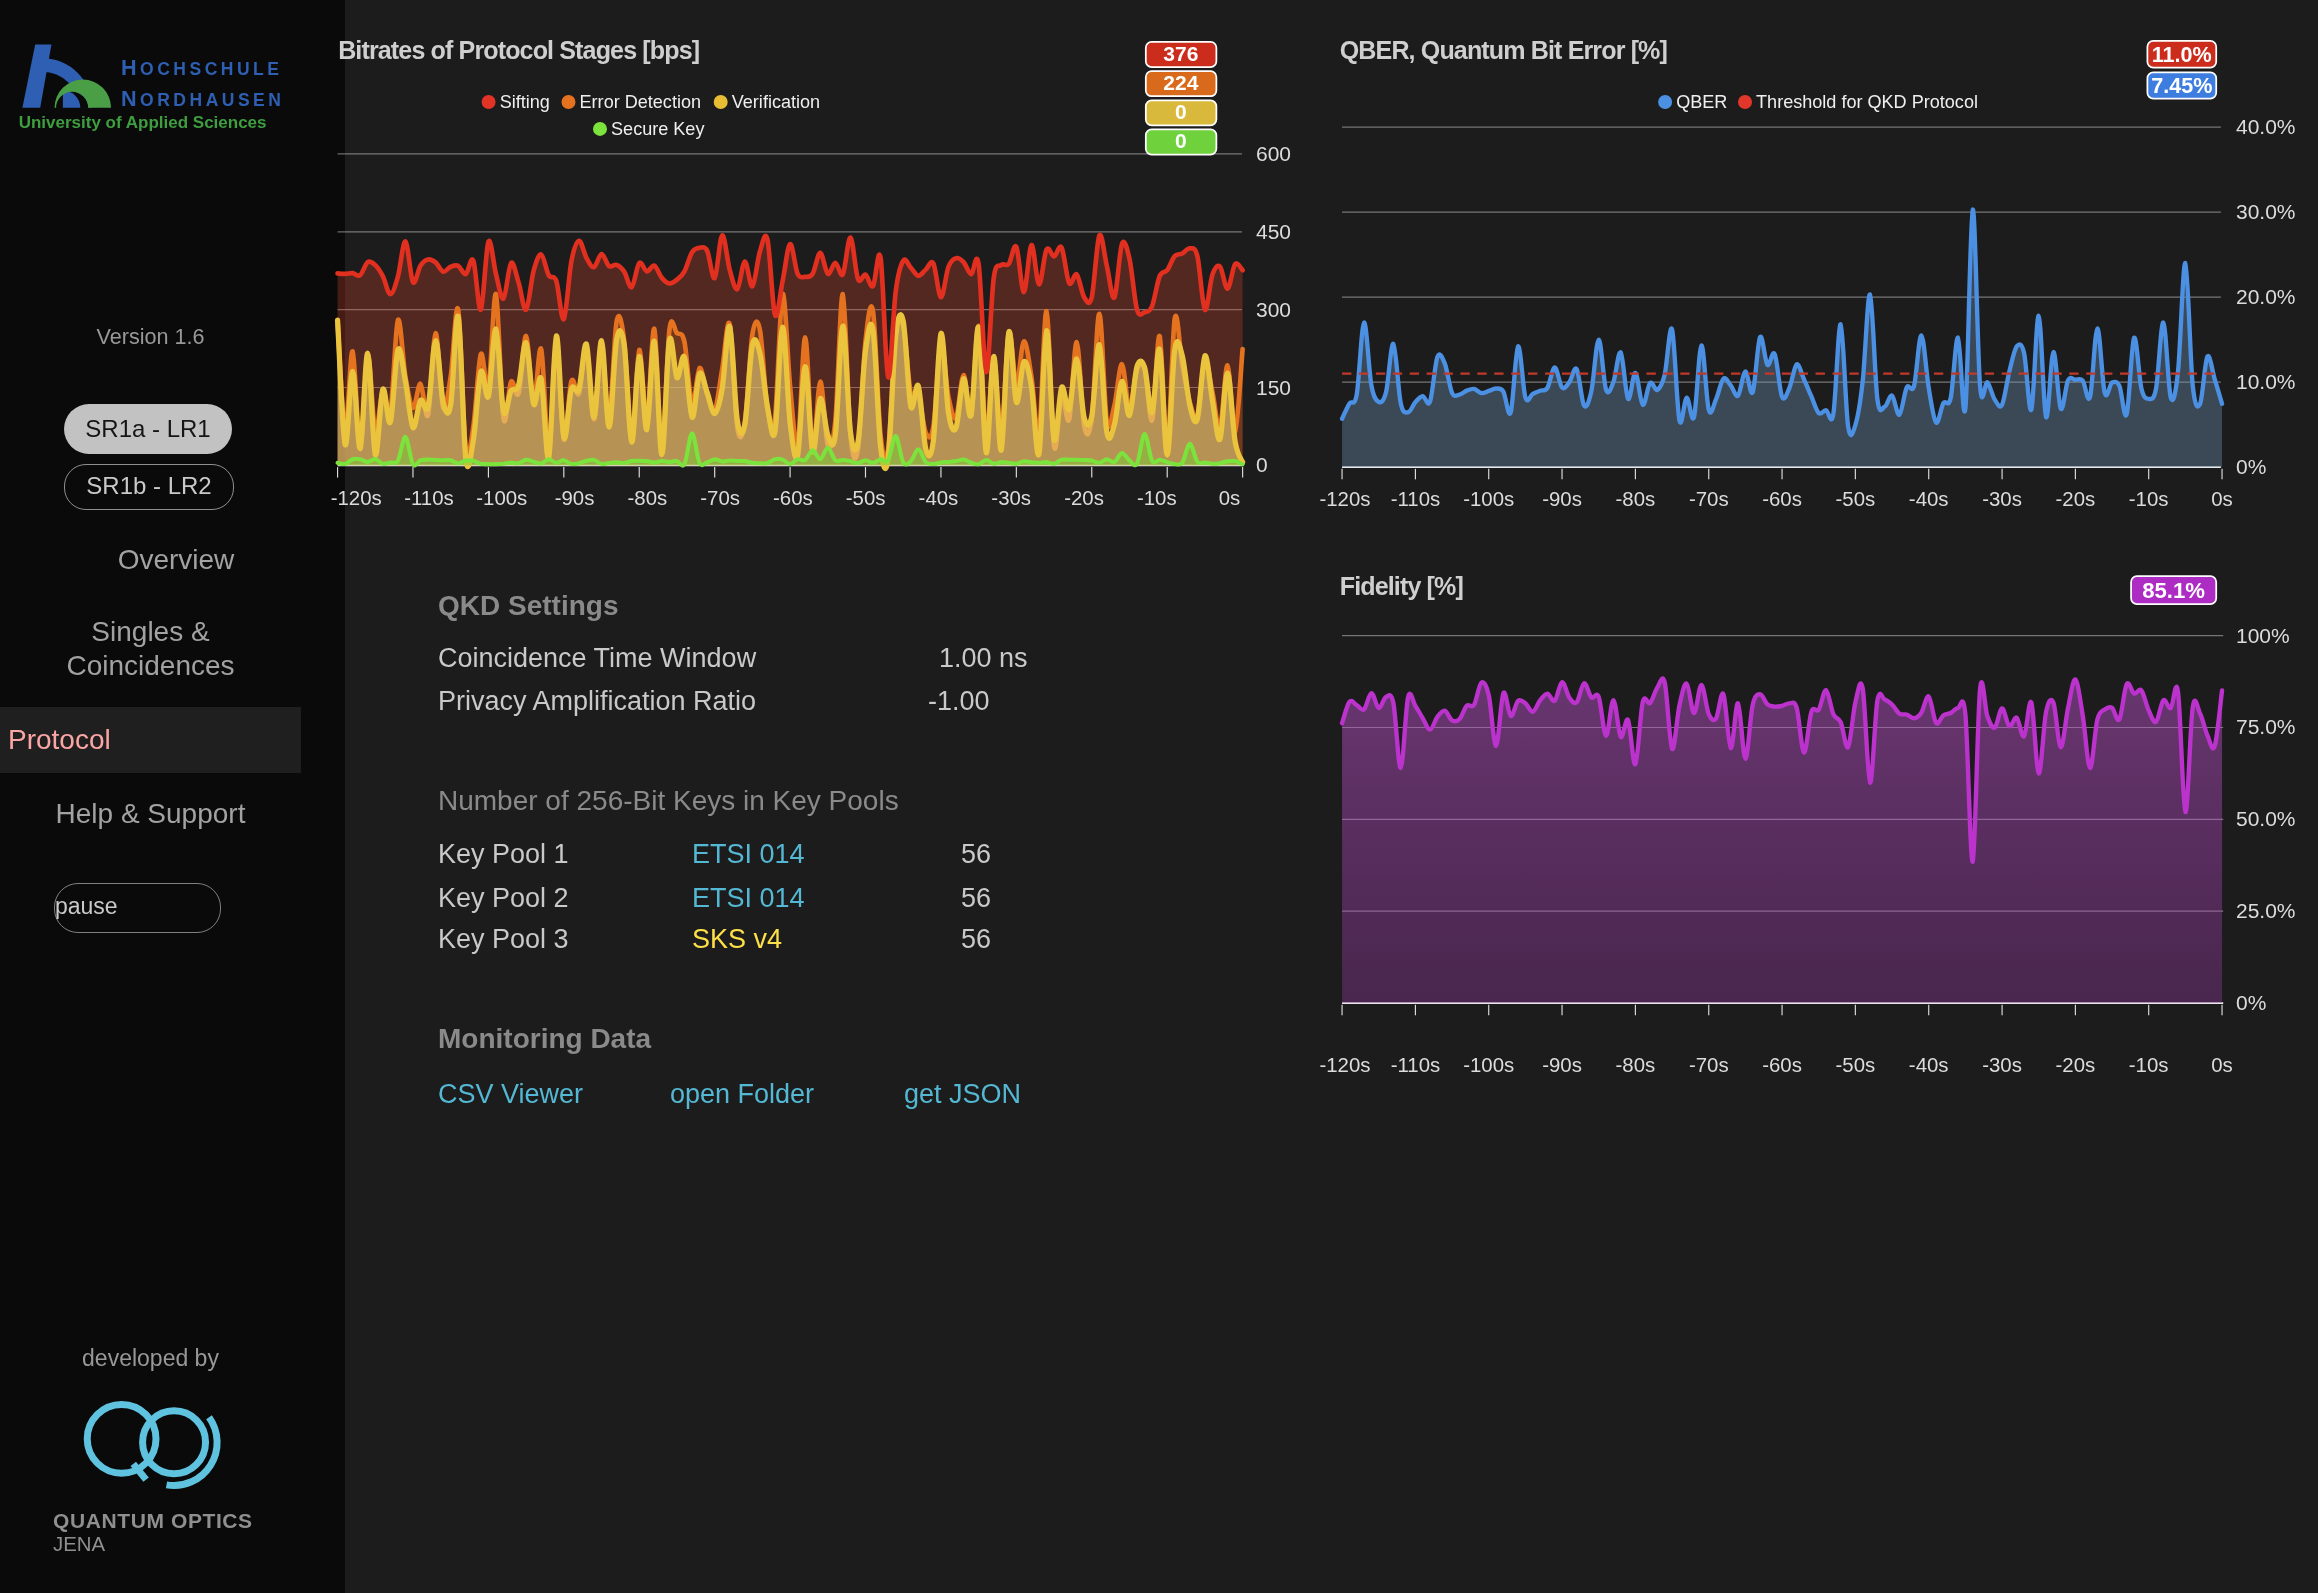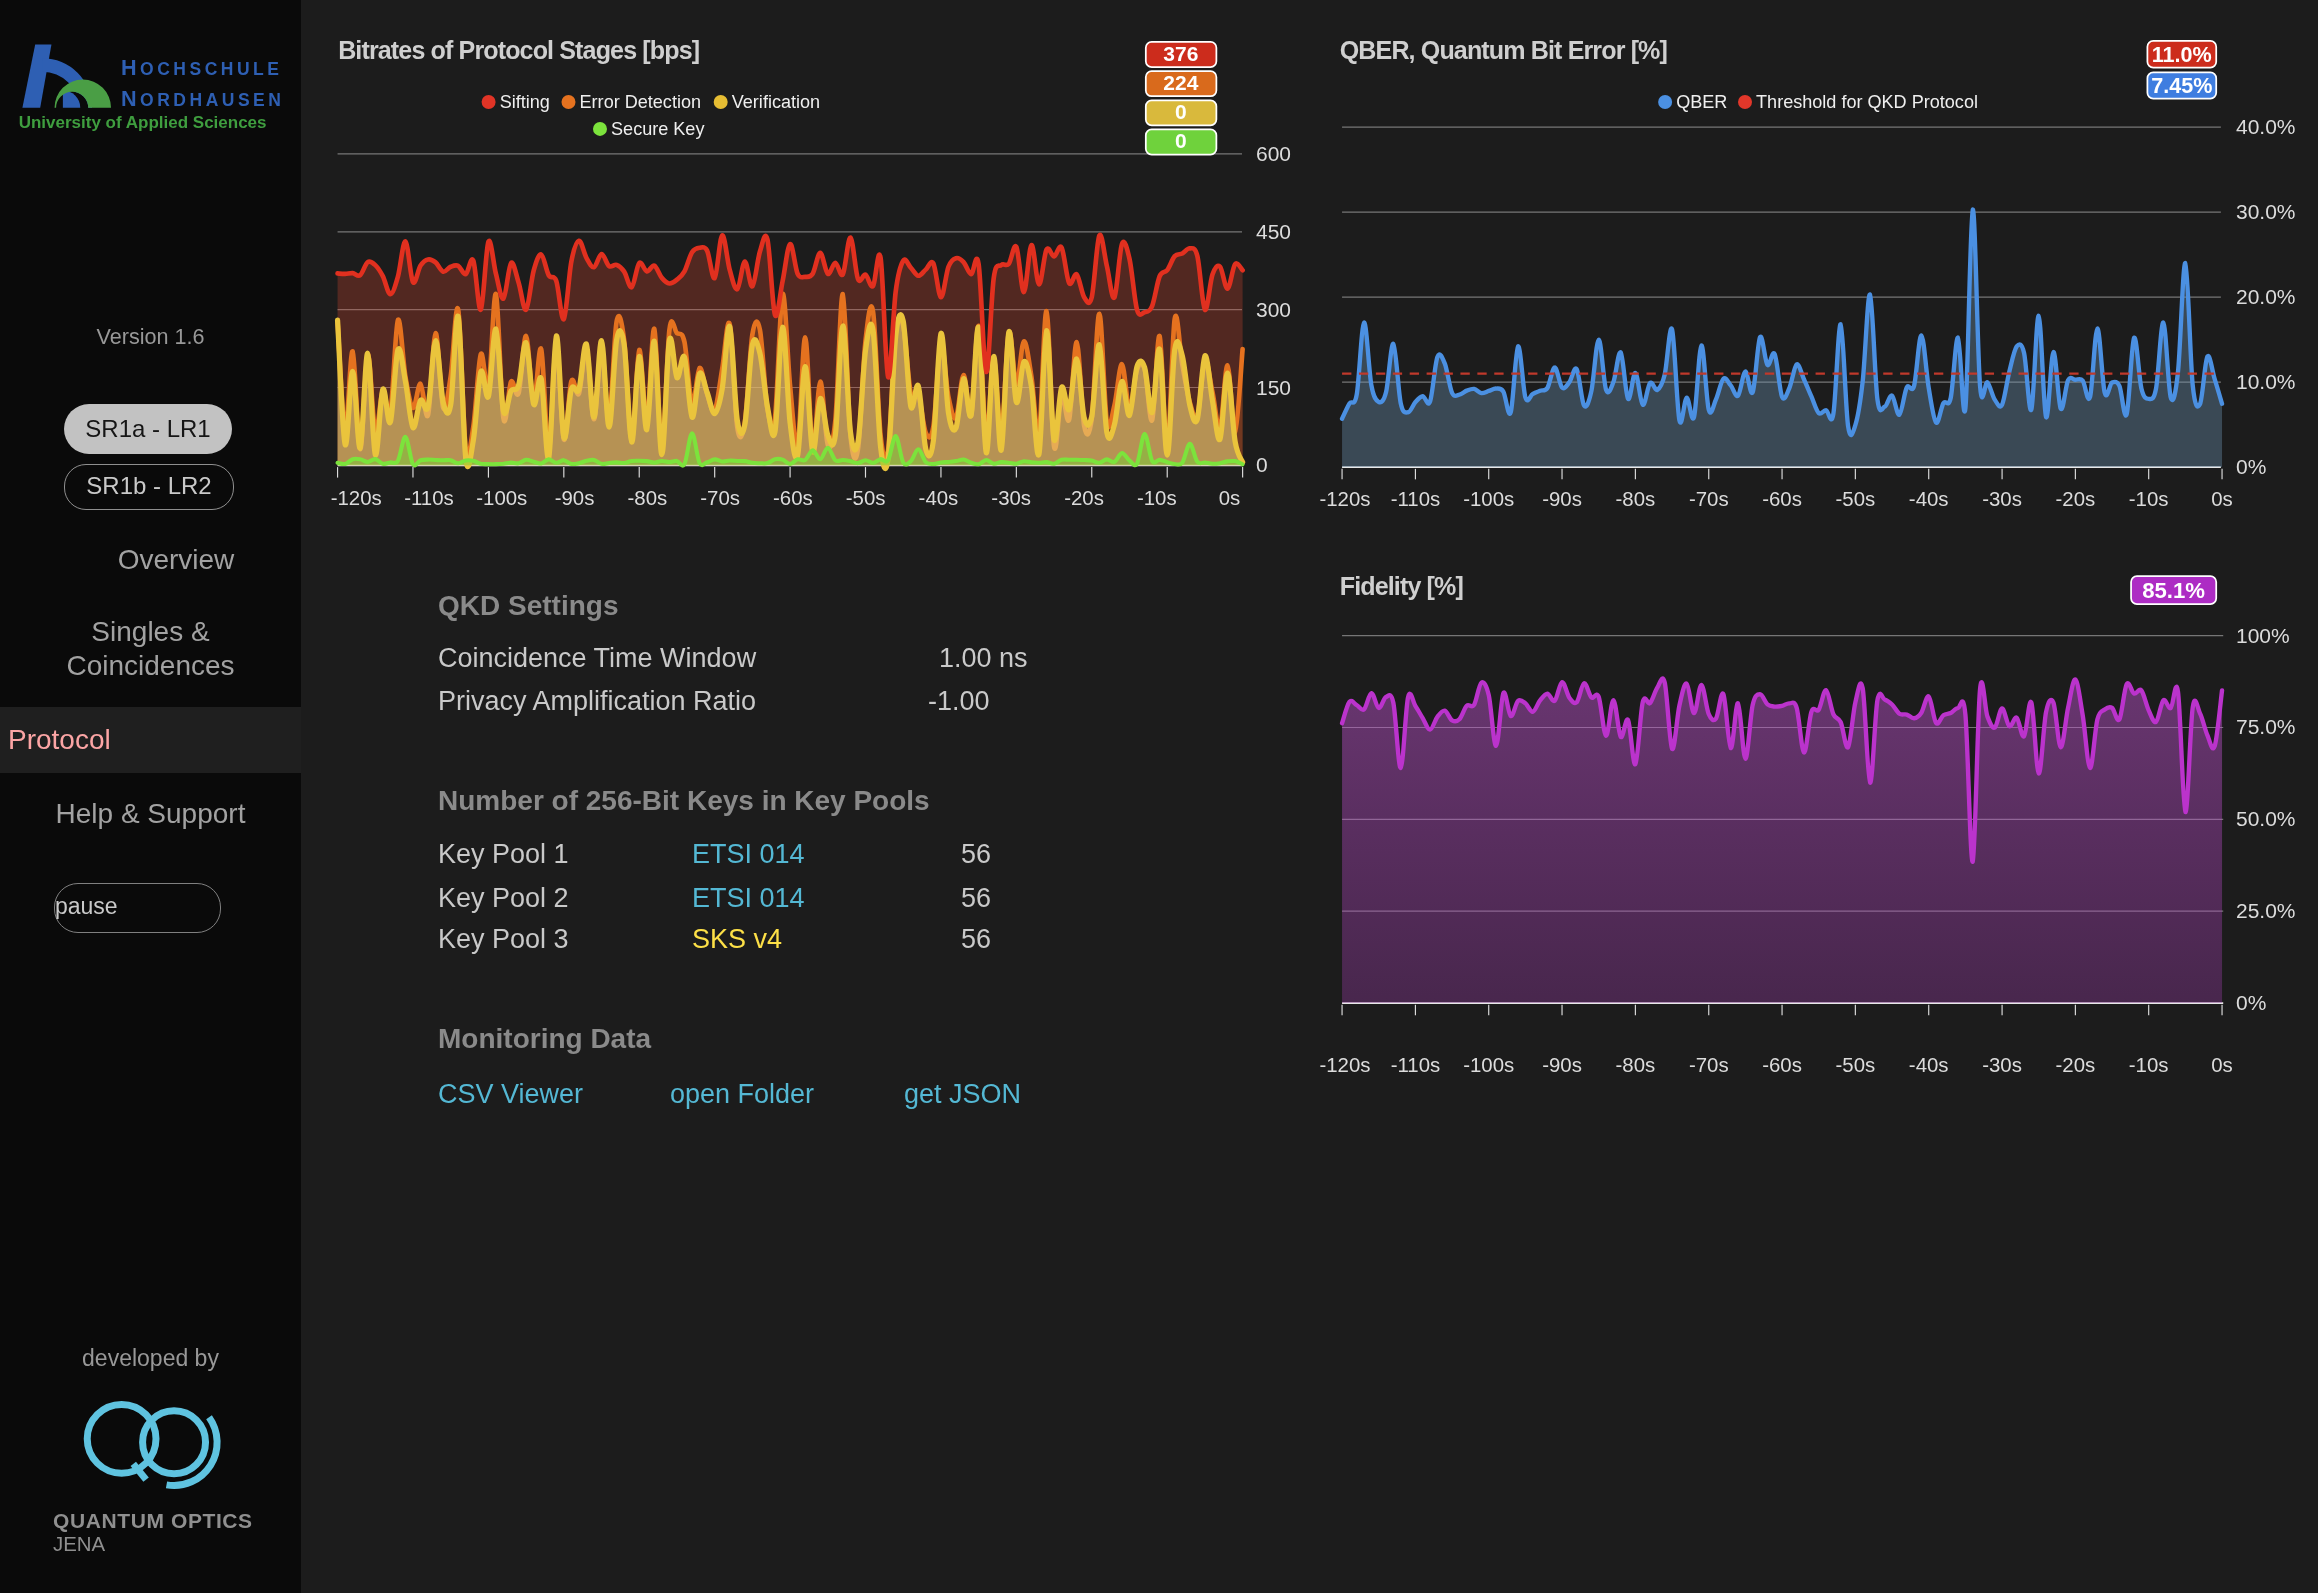--- a/index.html
+++ b/index.html
@@ -1,17 +1,17 @@
 <!DOCTYPE html>
 <html style="font-size:9.3px"><head>
 <meta charset="utf-8">
 <style>
 html,body{margin:0;padding:0;background:#1c1c1c;}
 body{width:2319px;height:1593px;position:relative;overflow:hidden;font-family:"Liberation Sans",sans-serif;}
-#sidebar{position:absolute;left:0;top:0;width:301px;height:1593px;background:#0a0a0a;}
+#sidebar{position:absolute;left:0;top:0;width:301px;height:1593px;background:#0a0a0a;padding-left:44px;}
 </style>
 </head>
 <body>
 <div id="sidebar">
 <svg style="position:absolute;left:21px;top:42px" width="93" height="67" viewBox="0 0 160 115">
 <path d="M24.4,4 L52.4,4 L33,113 L2.4,113 Z" fill="#2e5fb3"></path>
 <path d="M37.2,28 A85,85 0 0 1 122.2,113 L99.2,113 A62,62 0 0 0 37.2,51 Z" fill="#2e5fb3"></path>
 <circle cx="88" cy="113" r="27.6" fill="#0a0a0a"></circle>
 <path d="M72,83 A30,30 0 0 1 102,113 L72,113 Z" fill="#2e5fb3"></path>
 <path d="M57.7,113 A48.6,48.6 0 0 1 154.9,113 L115.6,113 A27.6,27.6 0 0 0 60.4,113 Z" fill="#4a9e45"></path>
@@ -199,21 +199,21 @@
 <text x="1550.0" y="888" font-size="35" fill="#dcdcdc" text-anchor="middle">0s</text>
 <rect x="1394" y="38" width="146" height="48" rx="10" fill="#ad2cc4" stroke="#ffffff" stroke-width="3"></rect>
 <text x="1467" y="75" font-size="38" font-weight="bold" fill="#ffffff" text-anchor="middle">85.1%</text>
 </svg>
 <div style="position:absolute;left:303px;top:554px;width:1015px;height:554px;font-size:27px;color:#c9c9c9">
 <div style="position:absolute;white-space:nowrap;left:135px;top:36px;font-weight:bold;font-size:28px;color:#8a8a8a">QKD Settings</div>
 <div style="position:absolute;white-space:nowrap;left:135px;top:89px">Coincidence Time Window</div>
 <div style="position:absolute;white-space:nowrap;left:636px;top:89px">1.00 ns</div>
 <div style="position:absolute;white-space:nowrap;left:135px;top:132px">Privacy Amplification Ratio</div>
 <div style="position:absolute;white-space:nowrap;left:625px;top:132px">-1.00</div>
-<div style="position:absolute;white-space:nowrap;left:135px;top:231px;font-weight:bold;font-size:28px;color:#8a8a8a">Number of 256-Bit Keys in Key Pools</div>
+<div style="position:absolute;white-space:nowrap;left:135px;top:231px;font-weight:normal;font-size:28px;color:#8a8a8a">Number of 256-Bit Keys in Key Pools</div>
 <div style="position:absolute;white-space:nowrap;left:135px;top:285px">Key Pool 1</div>
 <div style="position:absolute;white-space:nowrap;left:389px;top:285px;color:#54b8d4">ETSI 014</div>
 <div style="position:absolute;white-space:nowrap;left:658px;top:285px">56</div>
 <div style="position:absolute;white-space:nowrap;left:135px;top:329px">Key Pool 2</div>
 <div style="position:absolute;white-space:nowrap;left:389px;top:329px;color:#54b8d4">ETSI 014</div>
 <div style="position:absolute;white-space:nowrap;left:658px;top:329px">56</div>
 <div style="position:absolute;white-space:nowrap;left:135px;top:370px">Key Pool 3</div>
 <div style="position:absolute;white-space:nowrap;left:389px;top:370px;color:#fde047">SKS v4</div>
 <div style="position:absolute;white-space:nowrap;left:658px;top:370px">56</div>
 <div style="position:absolute;white-space:nowrap;left:135px;top:469px;font-weight:bold;font-size:28px;color:#8a8a8a">Monitoring Data</div>

